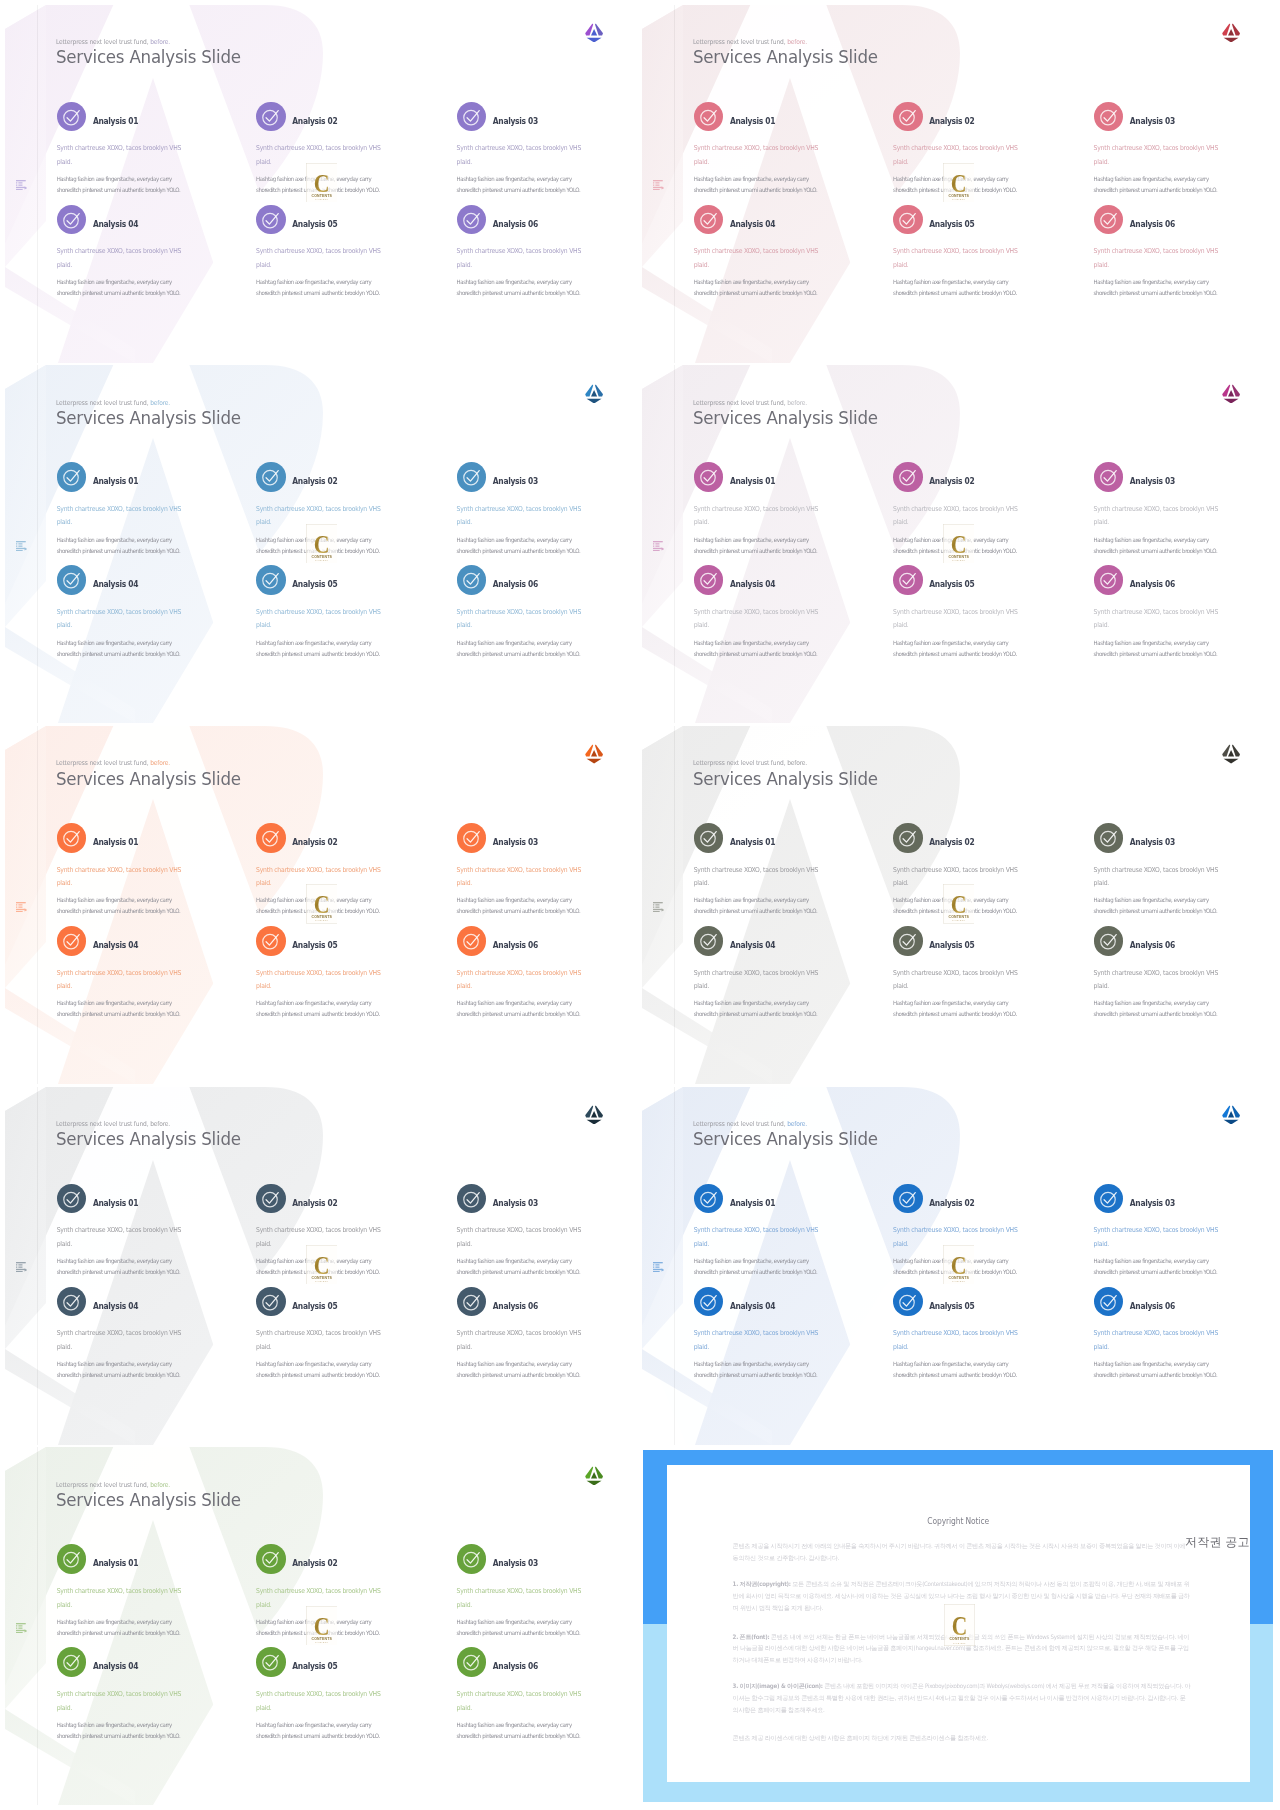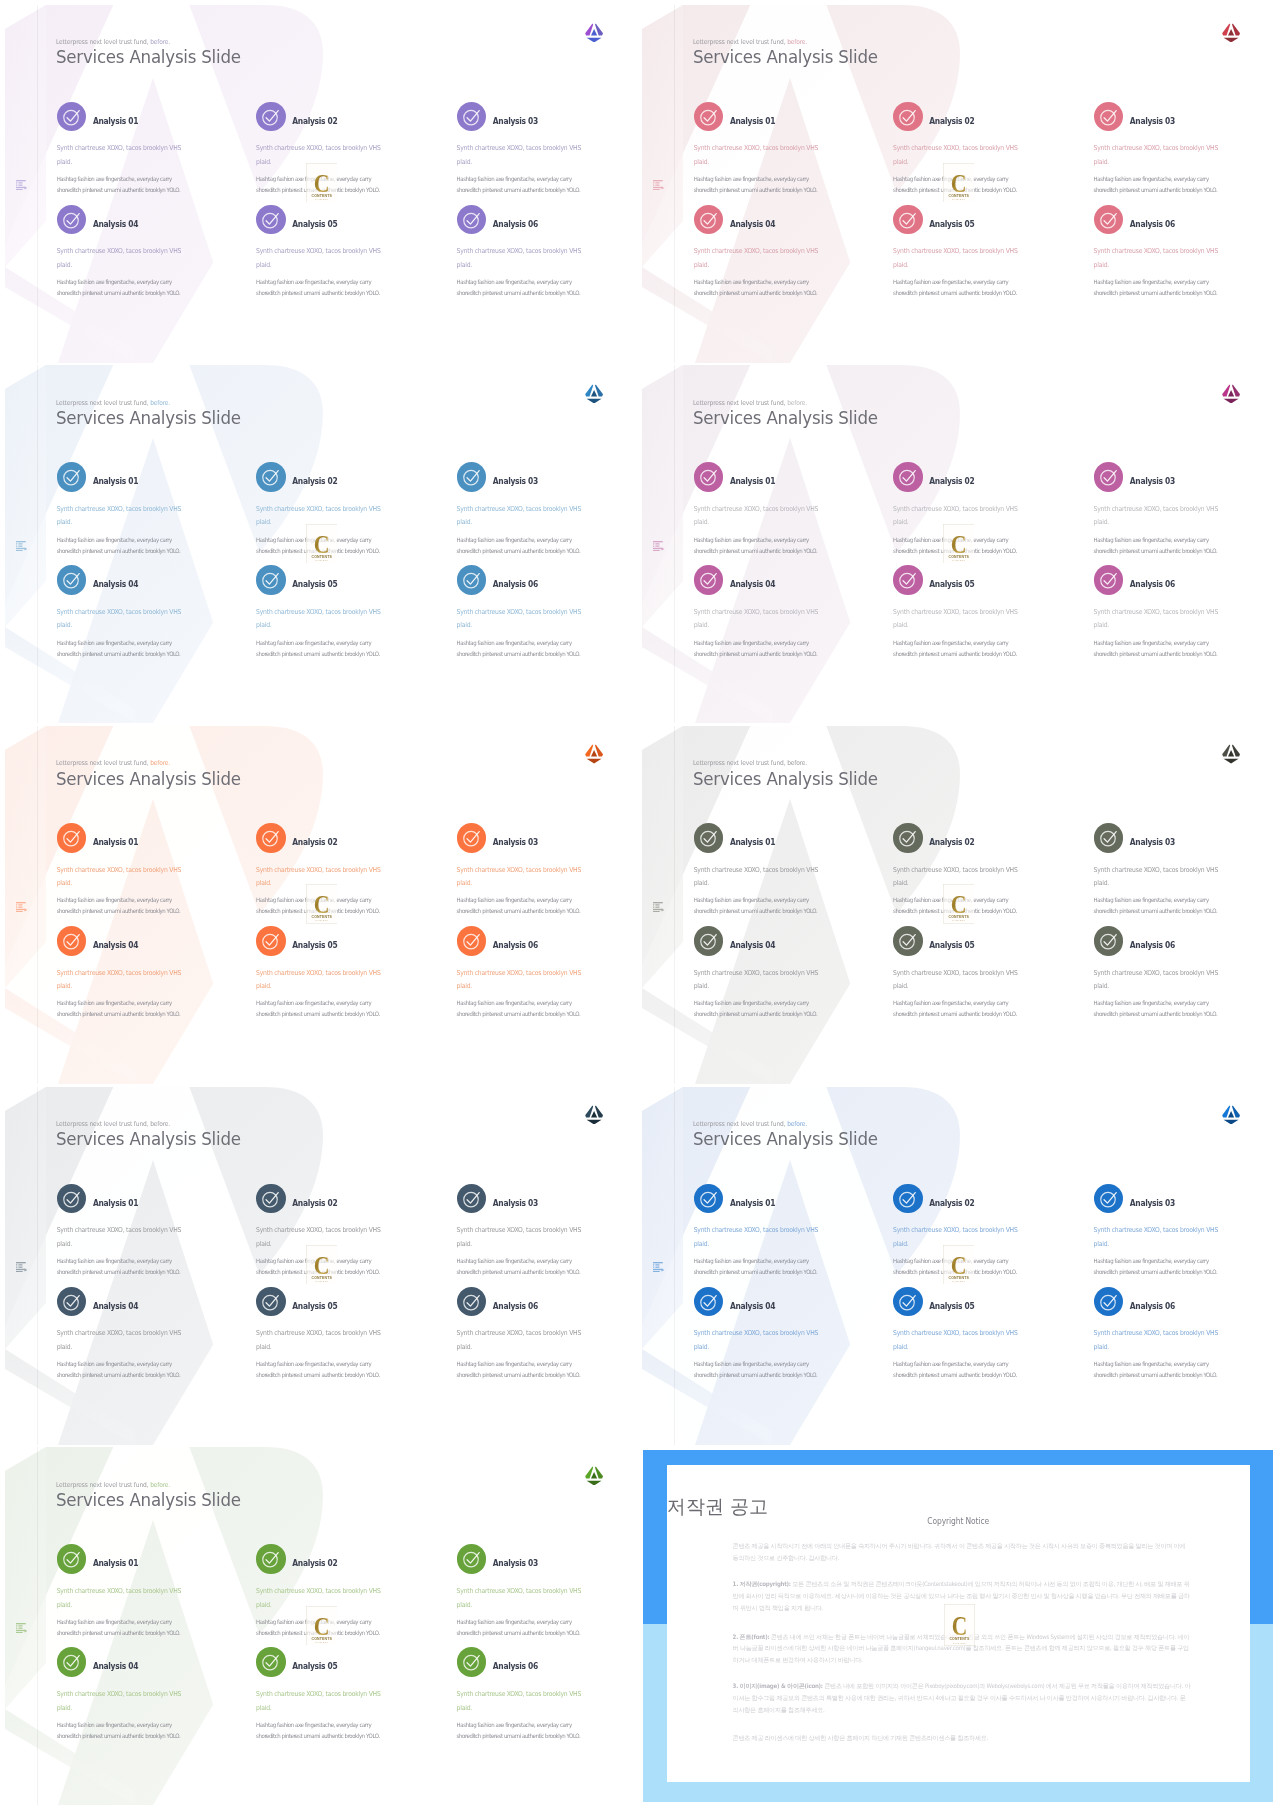--- a/index.html
+++ b/index.html
@@ -30,22 +30,22 @@
              color:#3c4252;letter-spacing:-.29px;white-space:nowrap;}
   .p1{position:absolute;left:0;top:40.6px;font-size:6.75px;line-height:13.6px;
       letter-spacing:-.22px;white-space:nowrap;}
   .p2{position:absolute;left:0;top:71.4px;font-size:6.0px;line-height:11.1px;
       color:#8e8e96;letter-spacing:-.41px;white-space:nowrap;}
 
   
   .cslide{position:absolute;overflow:hidden;background:#fff;}
   .cs-band{position:absolute;}
   .cs-paper{position:absolute;background:#fff;}
-  .cs-h1{position:absolute;width:100%;text-align:left;font-size:19px;color:#6a6a70;
-         font-weight:400;letter-spacing:.2px;line-height:13.2px;}
+  .cs-h1{position:absolute;width:100%;text-align:right;font-size:12px;color:#6a6a70;
+         font-weight:400;letter-spacing:.2px;line-height:13.2px;margin-top:36px;}
   .cs-h2{position:absolute;width:100%;text-align:center;font-size:8.4px;color:#80808a;
          line-height:8.4px;letter-spacing:-.1px;}
   .cs-p{position:absolute;font-size:6.1px;line-height:11.9px;color:#cdcdd3;letter-spacing:-.26px;}
   .cs-p b{font-weight:700;color:#b9b9c0;}
   .cs-wm{position:absolute;width:31px;height:42px;}
 </style>
 </head>
 <body>
 
 <div class="grid" id="grid">

